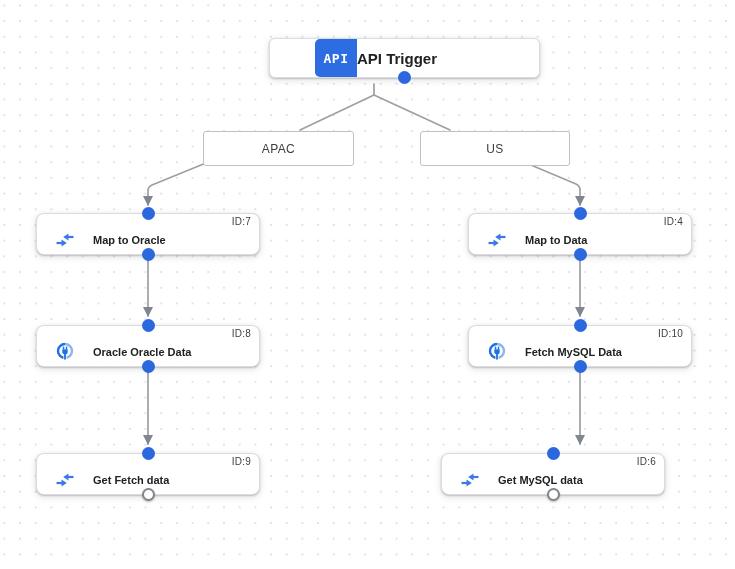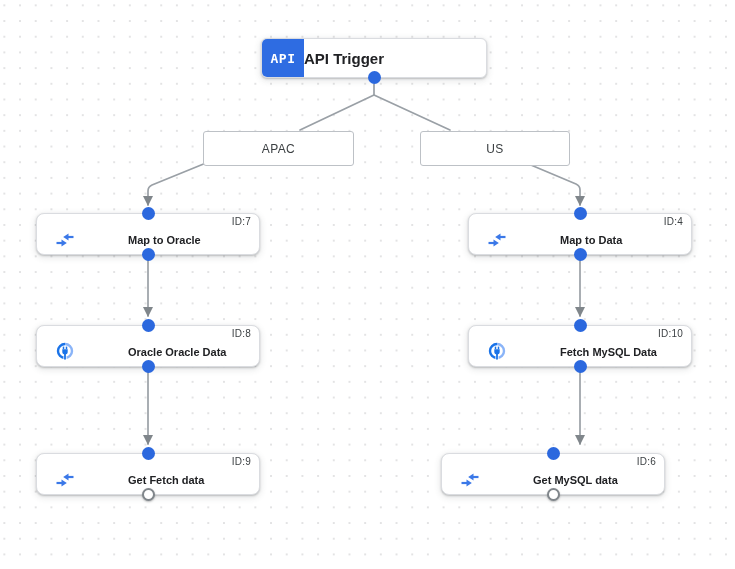--- a/index.html
+++ b/index.html
@@ -31,33 +31,33 @@
   .arrowhead{fill:var(--arrow-gray);}
 
   .node{
     position:absolute;z-index:2;
     background:#fff;
     border:1px solid var(--node-border);
     border-radius:8px;
     box-shadow:0 1px 2px rgba(60,64,67,.28),0 2px 6px 1px rgba(60,64,67,.12);
     display:flex;align-items:center;
   }
-  .trigger-node{left:261px;top:38px;width:226px;height:40px;border-radius:6px;}
+  .trigger-node{left:269px;top:38px;width:271px;height:40px;border-radius:6px;padding-left:45px;}
   .trigger-badge{
     width:42px;height:100%;flex:0 0 42px;
     background:var(--accent-blue);
     border-radius:5px 0 0 5px;
     color:#fff;
     font-family:"DejaVu Sans Mono",monospace;
     font-weight:bold;font-size:13px;letter-spacing:.5px;
     display:flex;align-items:center;justify-content:center;
   }
   .trigger-title{margin-left:0;font-size:15px;font-weight:bold;color:var(--text-dark);}
 
-  .task-node{width:224px;height:42px;padding:12px 0 0 18px;gap:35px;}
+  .task-node{width:224px;height:42px;padding:12px 0 0 18px;}
   .task-node .icon{width:20px;height:20px;flex:0 0 20px;display:flex;align-items:center;justify-content:center;}
   .task-title{margin-left:18px;font-size:11px;font-weight:bold;color:var(--text-dark);white-space:nowrap;}
   .id-label{
     position:absolute;top:2px;right:8px;
     font-size:10px;color:var(--text-gray);letter-spacing:.2px;
   }
 
   .branch-label{
     position:absolute;z-index:2;height:35px;
     background:#fff;border:1px solid var(--label-border);border-radius:3px;

